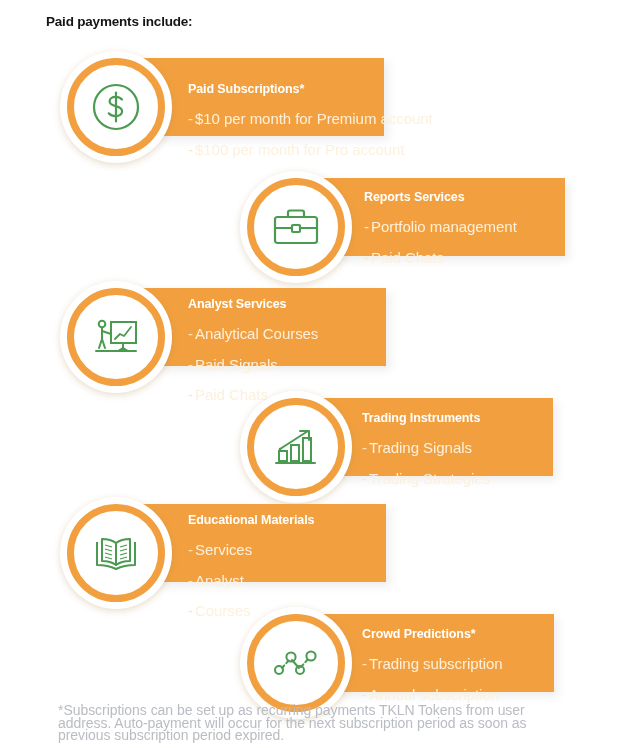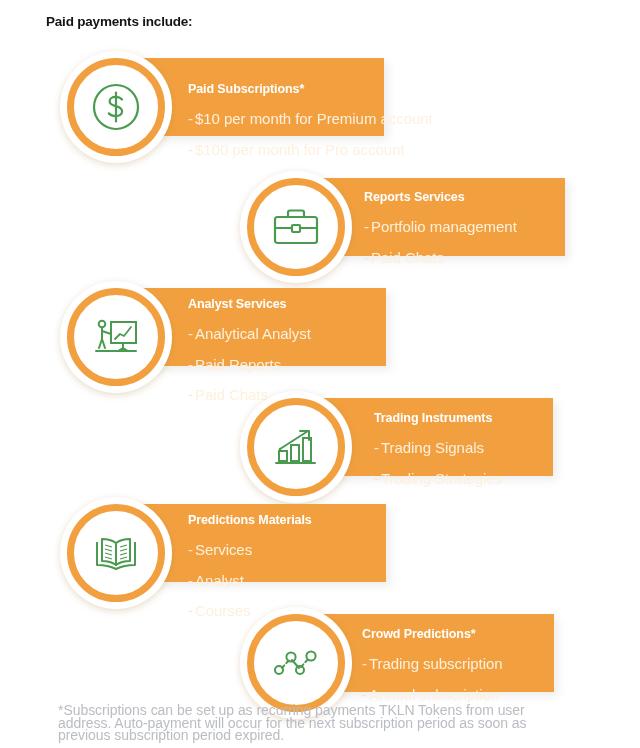--- a/index.html
+++ b/index.html
@@ -159,42 +159,42 @@
       <path d="M15 20v11M15 31l-3 9M15 31l3 9" fill="none" stroke="#4A9A4F" stroke-width="2" stroke-linecap="round"></path>
       <path d="M15 23l9 3" fill="none" stroke="#4A9A4F" stroke-width="2" stroke-linecap="round"></path>
       <path d="M36 35v5" fill="none" stroke="#4A9A4F" stroke-width="2"></path>
       <path d="M31 43l5-3 5 3" fill="none" stroke="#4A9A4F" stroke-width="2" stroke-linecap="round" stroke-linejoin="round"></path>
       <line x1="9" y1="43" x2="49" y2="43" stroke="#4A9A4F" stroke-width="2" stroke-linecap="round"></line>
     </svg>
   </span>
 </div>
 <div class="card-text" style="left:188px; top:297px;">
   <div class="card-title">Analyst Services</div>
-  <div class="card-item"><span class="dash">-</span><span>Analytical Analyst</span></div>
-  <div class="card-item"><span class="dash">-</span><span>Paid Reports</span></div>
+  <div class="card-item"><span class="dash">-</span><span>Analytical Courses</span></div>
+  <div class="card-item"><span class="dash">-</span><span>Paid Signals</span></div>
   <div class="card-item"><span class="dash">-</span><span>Paid Chats</span></div>
 </div>
 
 <div class="card-shadow" style="left:292px; top:402px; width:265px;"></div>
 <div class="card right" style="top:398px; width:265px;"></div>
 <div class="badge-halo right" style="top:391px;"></div>
 <div class="badge right" style="top:398px;">
   <span>
     <svg width="58" height="58" viewBox="0 0 58 58">
       <rect x="12" y="33" width="8" height="10" fill="none" stroke="#4A9A4F" stroke-width="2"></rect>
       <rect x="24" y="27" width="8" height="16" fill="none" stroke="#4A9A4F" stroke-width="2"></rect>
       <rect x="36" y="20" width="8" height="23" fill="none" stroke="#4A9A4F" stroke-width="2"></rect>
       <line x1="9" y1="45" x2="48" y2="45" stroke="#4A9A4F" stroke-width="2" stroke-linecap="round"></line>
       <path d="M13 31 L41 13" fill="none" stroke="#4A9A4F" stroke-width="2" stroke-linecap="round"></path>
       <path d="M33 13h9v9" fill="none" stroke="#4A9A4F" stroke-width="2" stroke-linecap="round" stroke-linejoin="round"></path>
       <circle cx="13" cy="31" r="1.3" fill="#4A9A4F"></circle>
     </svg>
   </span>
 </div>
-<div class="card-text" style="left:374px; top:411px;">
+<div class="card-text" style="left:362px; top:411px;">
   <div class="card-title">Trading Instruments</div>
   <div class="card-item"><span class="dash">-</span><span>Trading Signals</span></div>
   <div class="card-item"><span class="dash">-</span><span>Trading Strategies</span></div>
 </div>
 
 <div class="card-shadow" style="left:112px; top:508px; width:278px;"></div>
 <div class="card left" style="top:504px; width:278px;"></div>
 <div class="badge-halo left" style="top:497px;"></div>
 <div class="badge left" style="top:504px;">
   <span>
@@ -208,21 +208,21 @@
       <line x1="18" y1="29" x2="25" y2="31" stroke="#4A9A4F" stroke-width="1.3"></line>
       <line x1="18" y1="33" x2="25" y2="35" stroke="#4A9A4F" stroke-width="1.3"></line>
       <line x1="33" y1="23" x2="40" y2="21" stroke="#4A9A4F" stroke-width="1.3"></line>
       <line x1="33" y1="27" x2="40" y2="25" stroke="#4A9A4F" stroke-width="1.3"></line>
       <line x1="33" y1="31" x2="40" y2="29" stroke="#4A9A4F" stroke-width="1.3"></line>
       <line x1="33" y1="35" x2="40" y2="33" stroke="#4A9A4F" stroke-width="1.3"></line>
     </svg>
   </span>
 </div>
 <div class="card-text" style="left:188px; top:513px;">
-  <div class="card-title">Predictions Materials</div>
+  <div class="card-title">Educational Materials</div>
   <div class="card-item"><span class="dash">-</span><span>Services</span></div>
   <div class="card-item"><span class="dash">-</span><span>Analyst</span></div>
   <div class="card-item"><span class="dash">-</span><span>Courses</span></div>
 </div>
 
 <div class="card-shadow" style="left:292px; top:618px; width:266px;"></div>
 <div class="card right" style="top:614px; width:266px;"></div>
 <div class="badge-halo right" style="top:607px;"></div>
 <div class="badge right" style="top:614px;">
   <span>

